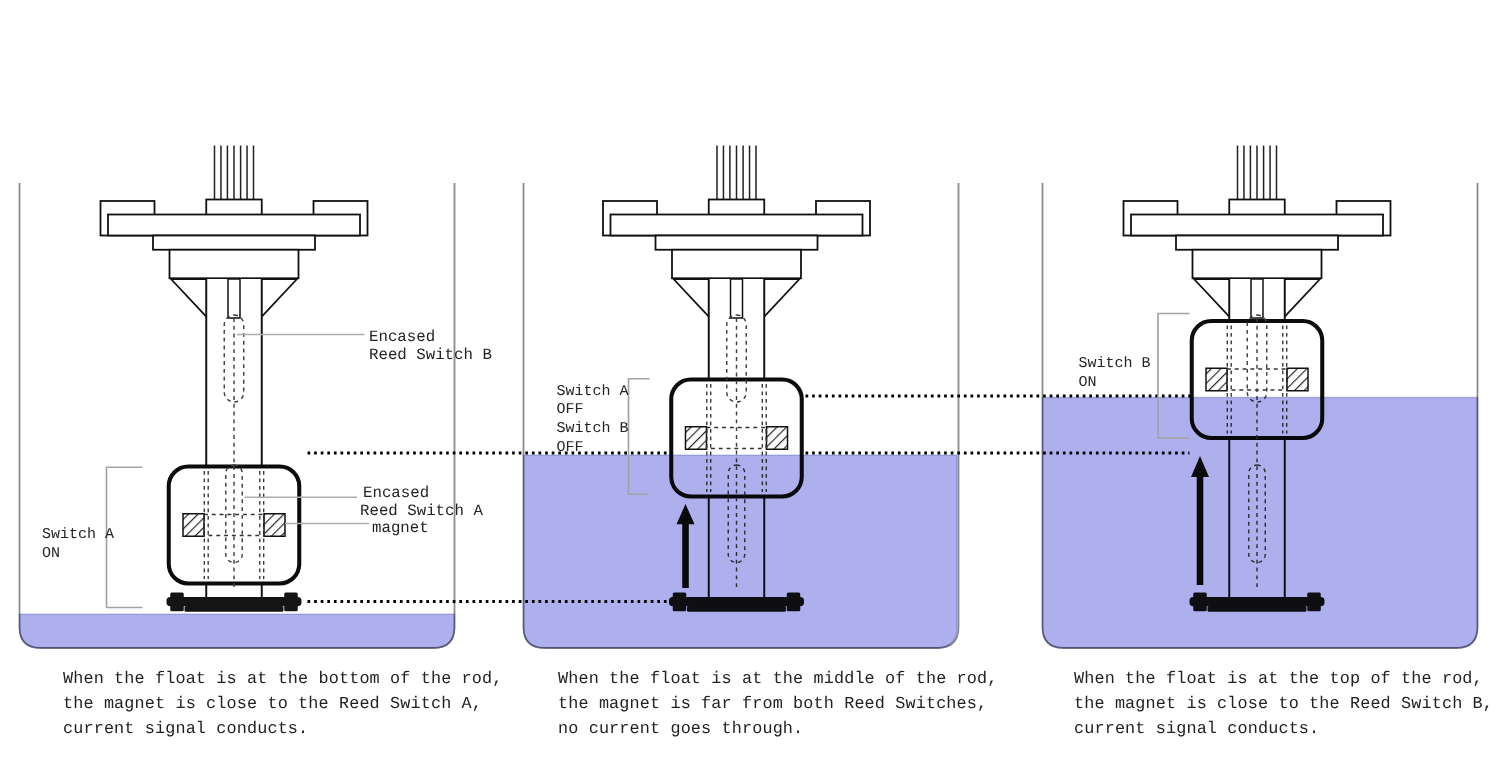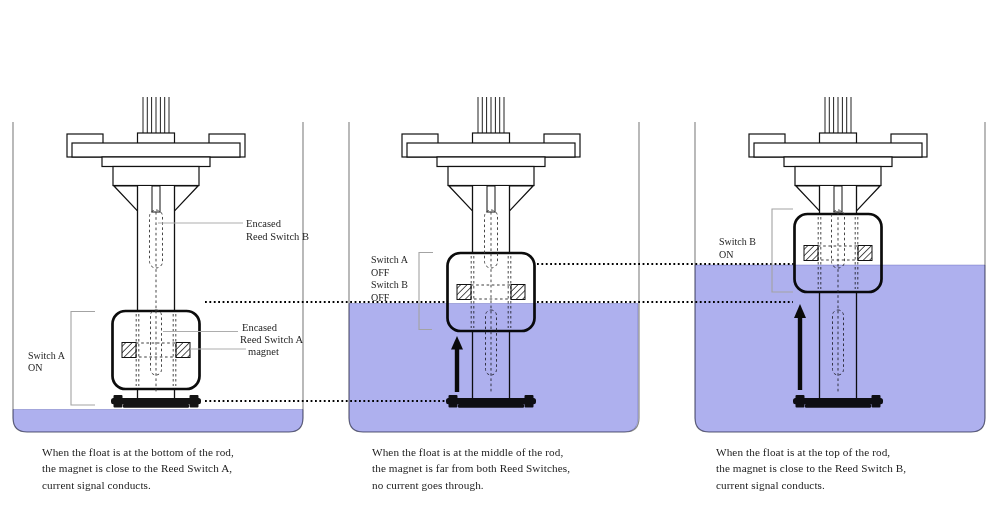--- a/index.html
+++ b/index.html
@@ -1,17 +1,17 @@
 <!DOCTYPE html>
 <html><head>
 <meta charset="utf-8">
 <style>
   html,body{margin:0;padding:0;background:#ffffff;}
   .stage{position:relative;width:1000px;height:515px;background:#fff;overflow:hidden;
-         font-family:Liberation Serif, serif;}
+         font-family:Liberation Mono, monospace;}
   svg{display:block;}
   .lbl{font-size:10.5px;fill:#242424;}
   .lbl2{font-size:10px;fill:#242424;}
   .cap{font-size:11.2px;fill:#222222;letter-spacing:0.1px;}
   .water{mix-blend-mode:multiply;}
 </style>
 </head>
 <body>
 
 <div class="stage">

